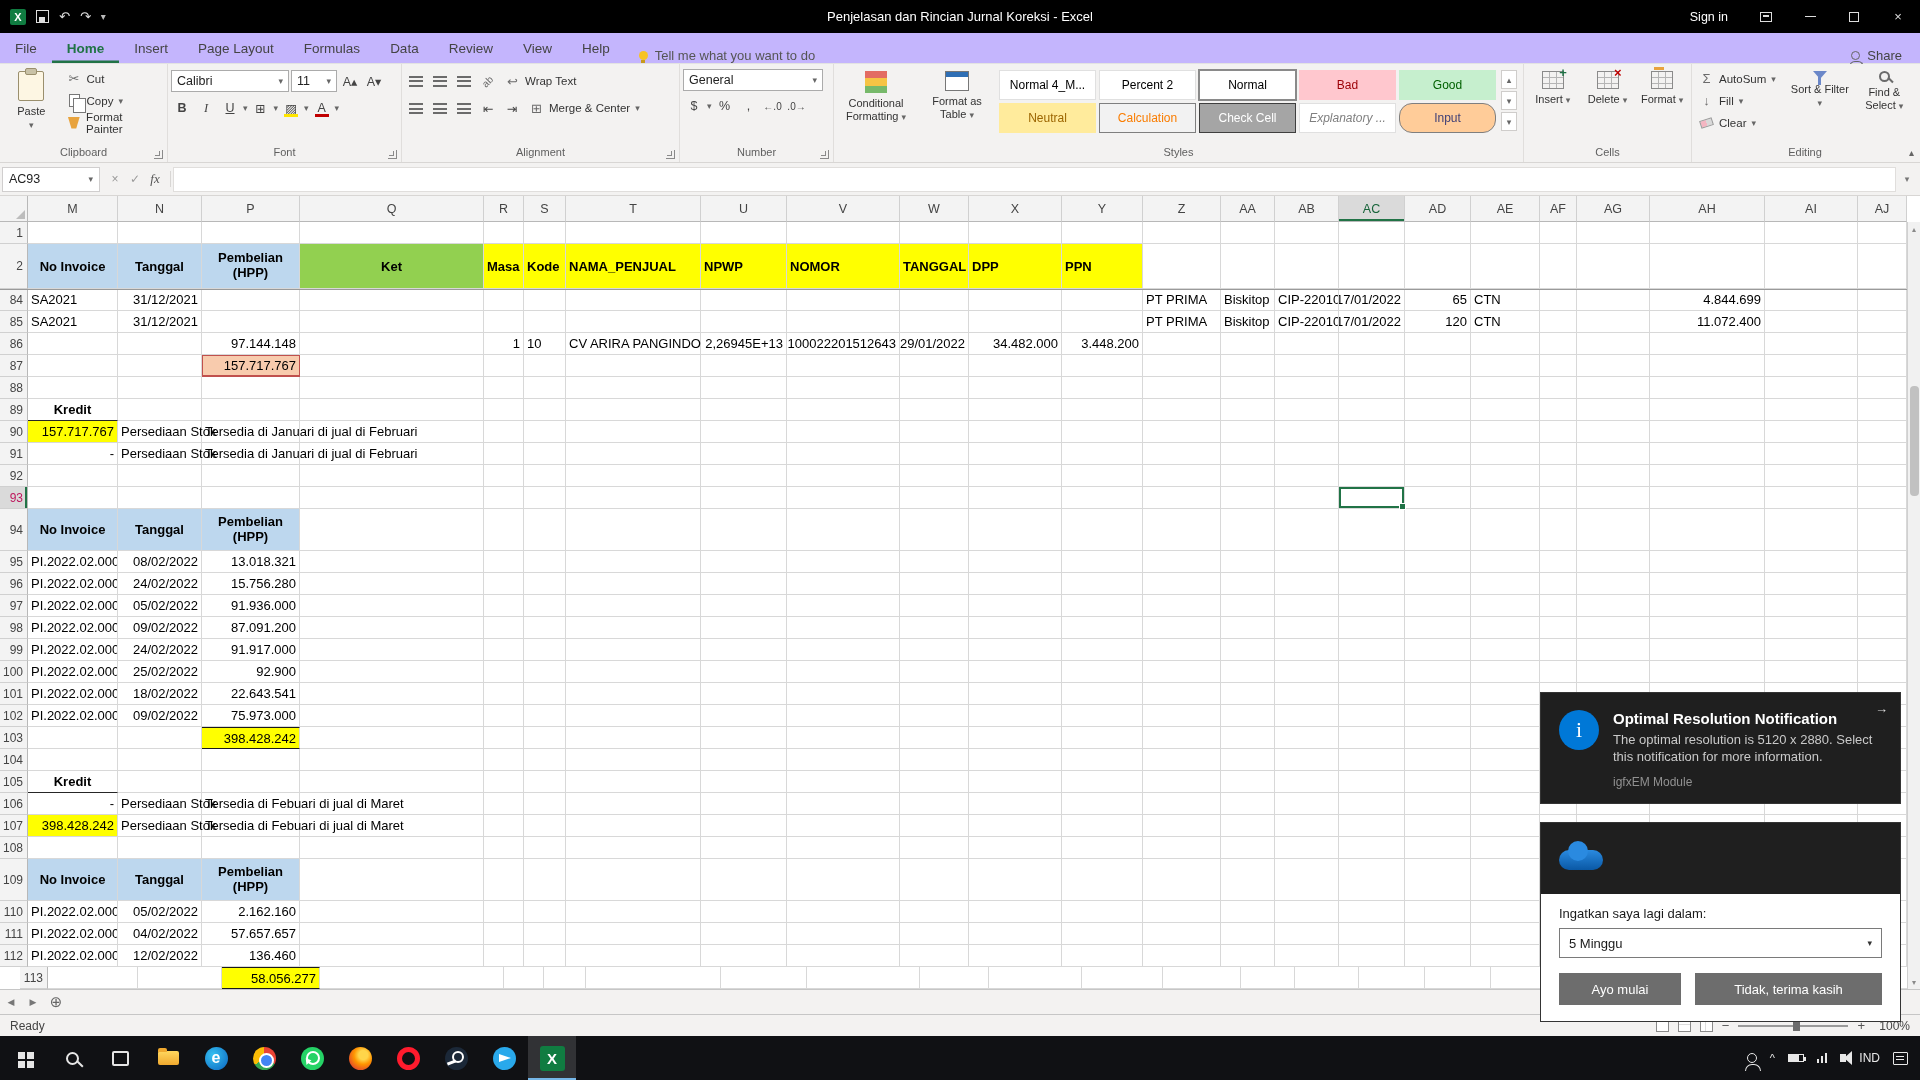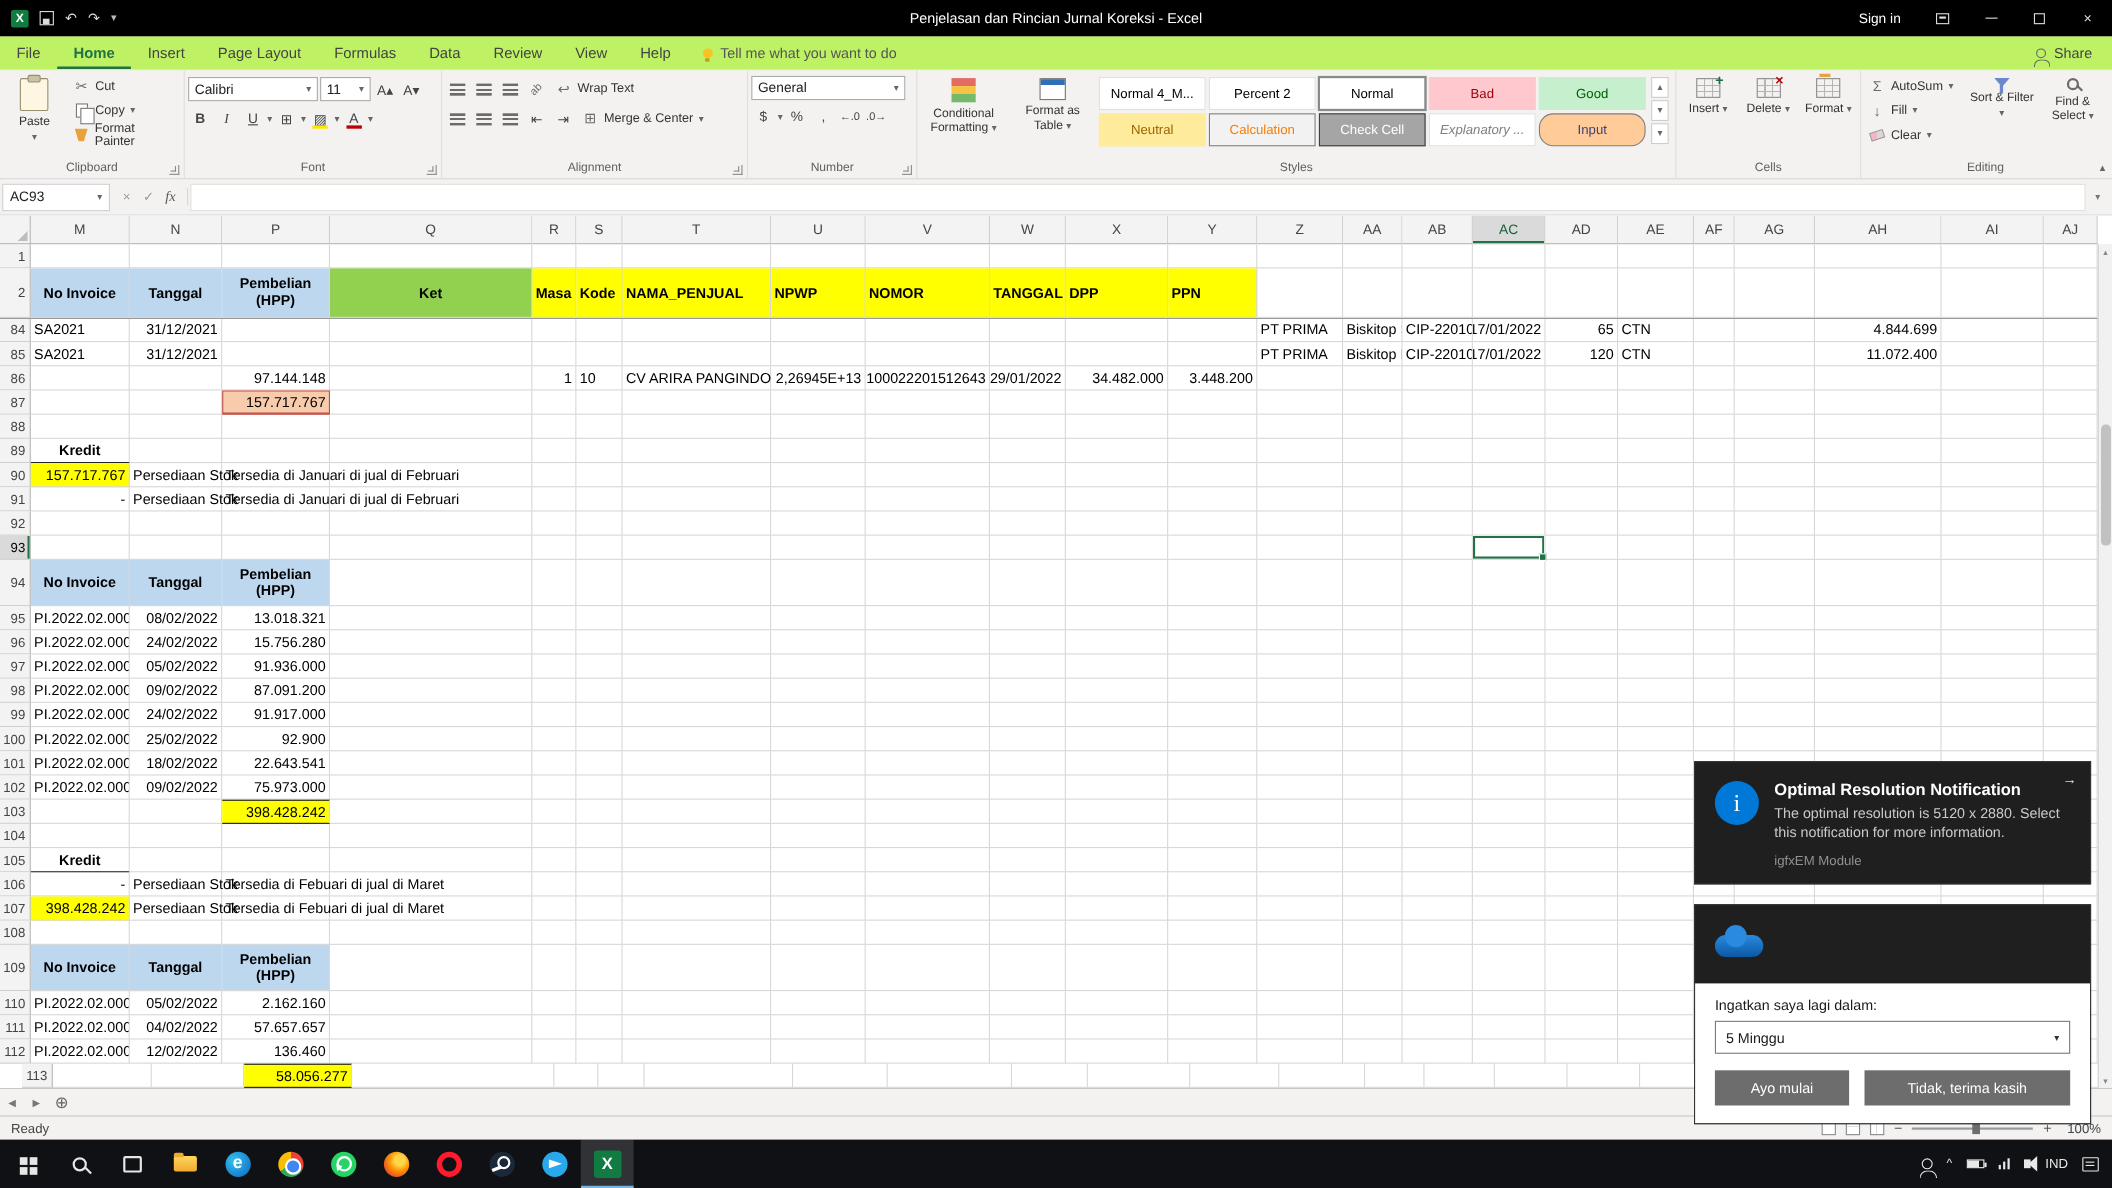--- a/index.html
+++ b/index.html
@@ -16,21 +16,21 @@
 .qat .dd{color:#bbb;font-size:10px}
 .t-title{position:absolute;left:0;right:0;text-align:center;font-size:13px;color:#fff;pointer-events:none}
 .t-right{margin-left:auto;display:flex;align-items:center;height:100%}
 .signin{font-size:12.5px;color:#fff;padding:0 16px}
 .wc{width:44px;height:100%;display:flex;align-items:center;justify-content:center;color:#ddd;font-size:13px}
 .ic-ribopt{width:12px;height:10px;border:1px solid #ddd;position:relative}
 .ic-ribopt::after{content:"";position:absolute;left:2px;top:2px;width:6px;height:2px;background:#ddd}
 .ic-min{width:11px;height:1.5px;background:#ddd}
 .ic-max{width:10px;height:10px;border:1.2px solid #ddd}
 
-.tabrow{height:31px;background:#bef264;display:flex;align-items:center;border-bottom:1px solid #e3e3e3;flex:0 0 31px}
+.tabrow{height:31px;background:#c4b5fd;display:flex;align-items:flex-end;border-bottom:1px solid #e3e3e3;flex:0 0 31px}
 .rtab{padding:0 15px;font-size:13.5px;color:#444;height:100%;display:flex;align-items:center}
 .rtab.active{color:#217346;font-weight:700;box-shadow:inset 0 -2.5px 0 #217346}
 .tellme{display:flex;align-items:center;gap:7px;margin-left:14px;font-size:13px;color:#555}
 .ic-bulb{width:9px;height:9px;border-radius:50%;background:#f7c325;position:relative}
 .ic-bulb::after{content:"";position:absolute;left:2.5px;bottom:-3px;width:4px;height:3px;background:#c79a1d}
 .share-wrap{margin-left:auto;display:flex;align-items:center;gap:7px;padding-right:18px;font-size:13px;color:#444}
 .ic-person{width:9px;height:9px;border-radius:50%;border:1.5px solid #666;position:relative}
 .ic-person::after{content:"";position:absolute;left:-3px;top:9px;width:13px;height:6px;border-radius:6px 6px 0 0;border:1.5px solid #666;border-bottom:none}
 
 .ribbon{height:99px;background:#f3f2f1;display:flex;border-bottom:1px solid #d8d6d4;flex:0 0 99px;position:relative}
@@ -91,21 +91,21 @@
 
 .grid-wrap{position:relative;flex:1;overflow:hidden;background:#fff}
 .col-row{display:flex;height:26px}
 .corner{width:28px;height:26px;background:#f3f3f3;border-right:1px solid #b8b8b8;border-bottom:1px solid #b8b8b8;position:relative}
 .corner::after{content:"";position:absolute;right:2px;bottom:2px;border-left:9px solid transparent;border-bottom:9px solid #bdbdbd}
 .col-h{height:26px;display:flex;align-items:center;justify-content:center;font-size:12.5px;color:#444;background:#f3f3f3;border-right:1px solid #d0d0d0;border-bottom:1px solid #b8b8b8;overflow:hidden}
 .col-h.hl{background:#dadada;color:#17643a;box-shadow:inset 0 -2px 0 #217346}
 .g-row{display:flex}
 .g-row.frz{box-shadow:0 1px 0 0 #9a9a9a;position:relative;z-index:4}
 .row-h{width:28px;display:flex;align-items:center;justify-content:flex-end;padding-right:4px;font-size:12px;color:#444;background:#f3f3f3;border-right:1px solid #b8b8b8;border-bottom:1px solid #d0d0d0;flex:0 0 28px}
-.row-h.hl{background:#dadada;color:#000000;box-shadow:inset -2px 0 0 #217346}
+.row-h.hl{background:#dadada;color:#be185d;box-shadow:inset -2px 0 0 #217346}
 .g-cell{position:relative;border-right:1px solid #d8d8d8;border-bottom:1px solid #d8d8d8;display:flex;align-items:center;padding:0 3px;font-size:13px;color:#000;overflow:hidden}
 .g-cell span{white-space:nowrap}
 .g-cell.r{justify-content:flex-end}
 .g-cell.c{justify-content:center}
 .g-cell.b{font-weight:700}
 .g-cell.hb{background:#bdd7ee;font-weight:700;justify-content:center}
 .g-cell.hg{background:#92d050;font-weight:700;justify-content:center}
 .g-cell.hy{background:#ffff00;font-weight:700}
 .g-cell.wrap span{white-space:normal;text-align:center;line-height:1.12}
 .g-cell.y{background:#ffff00}

